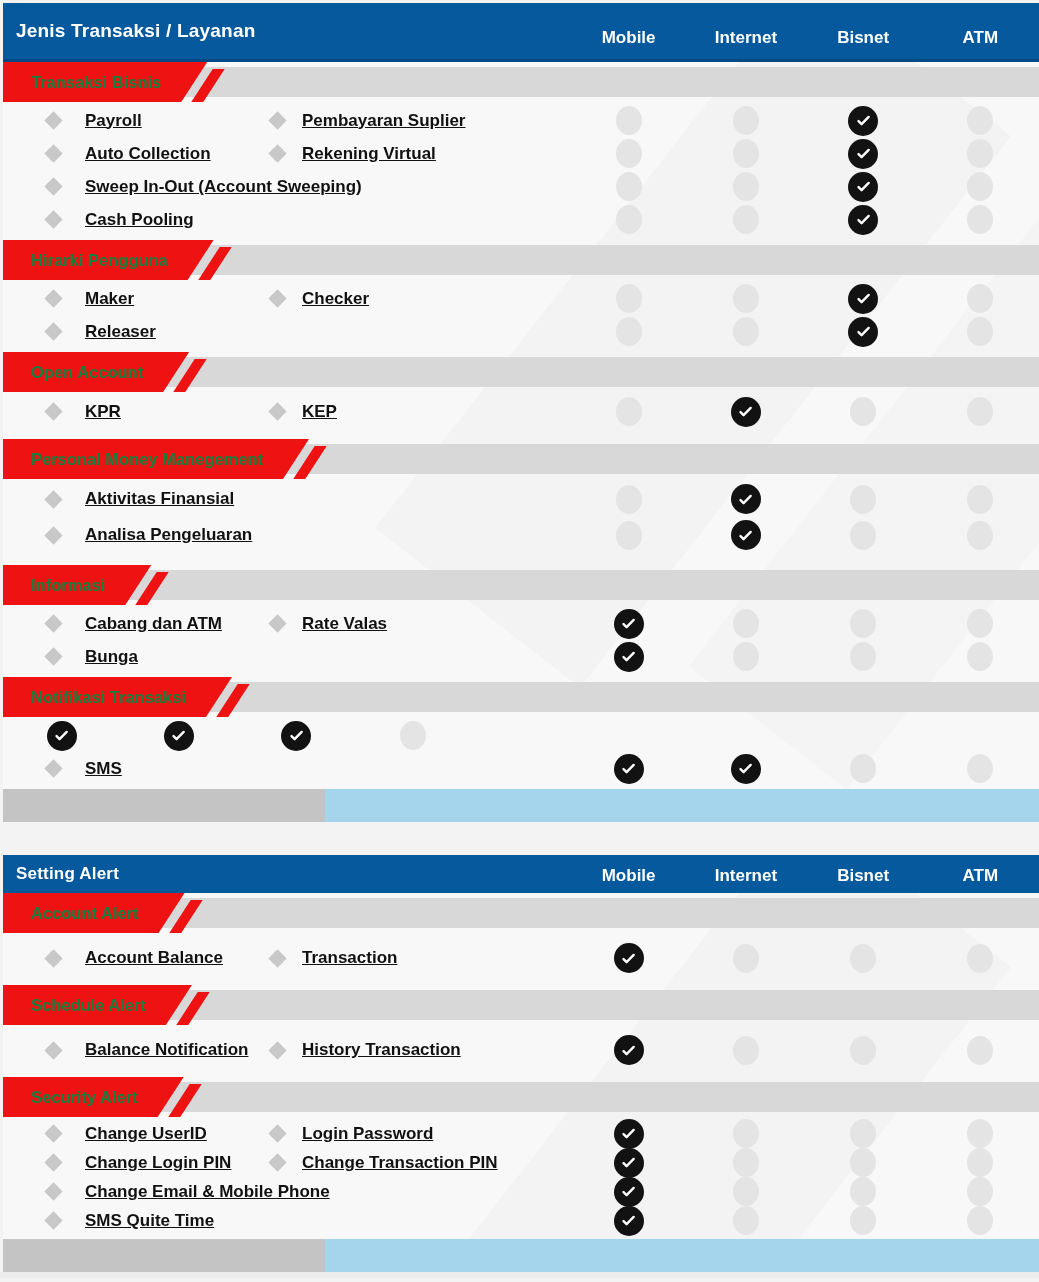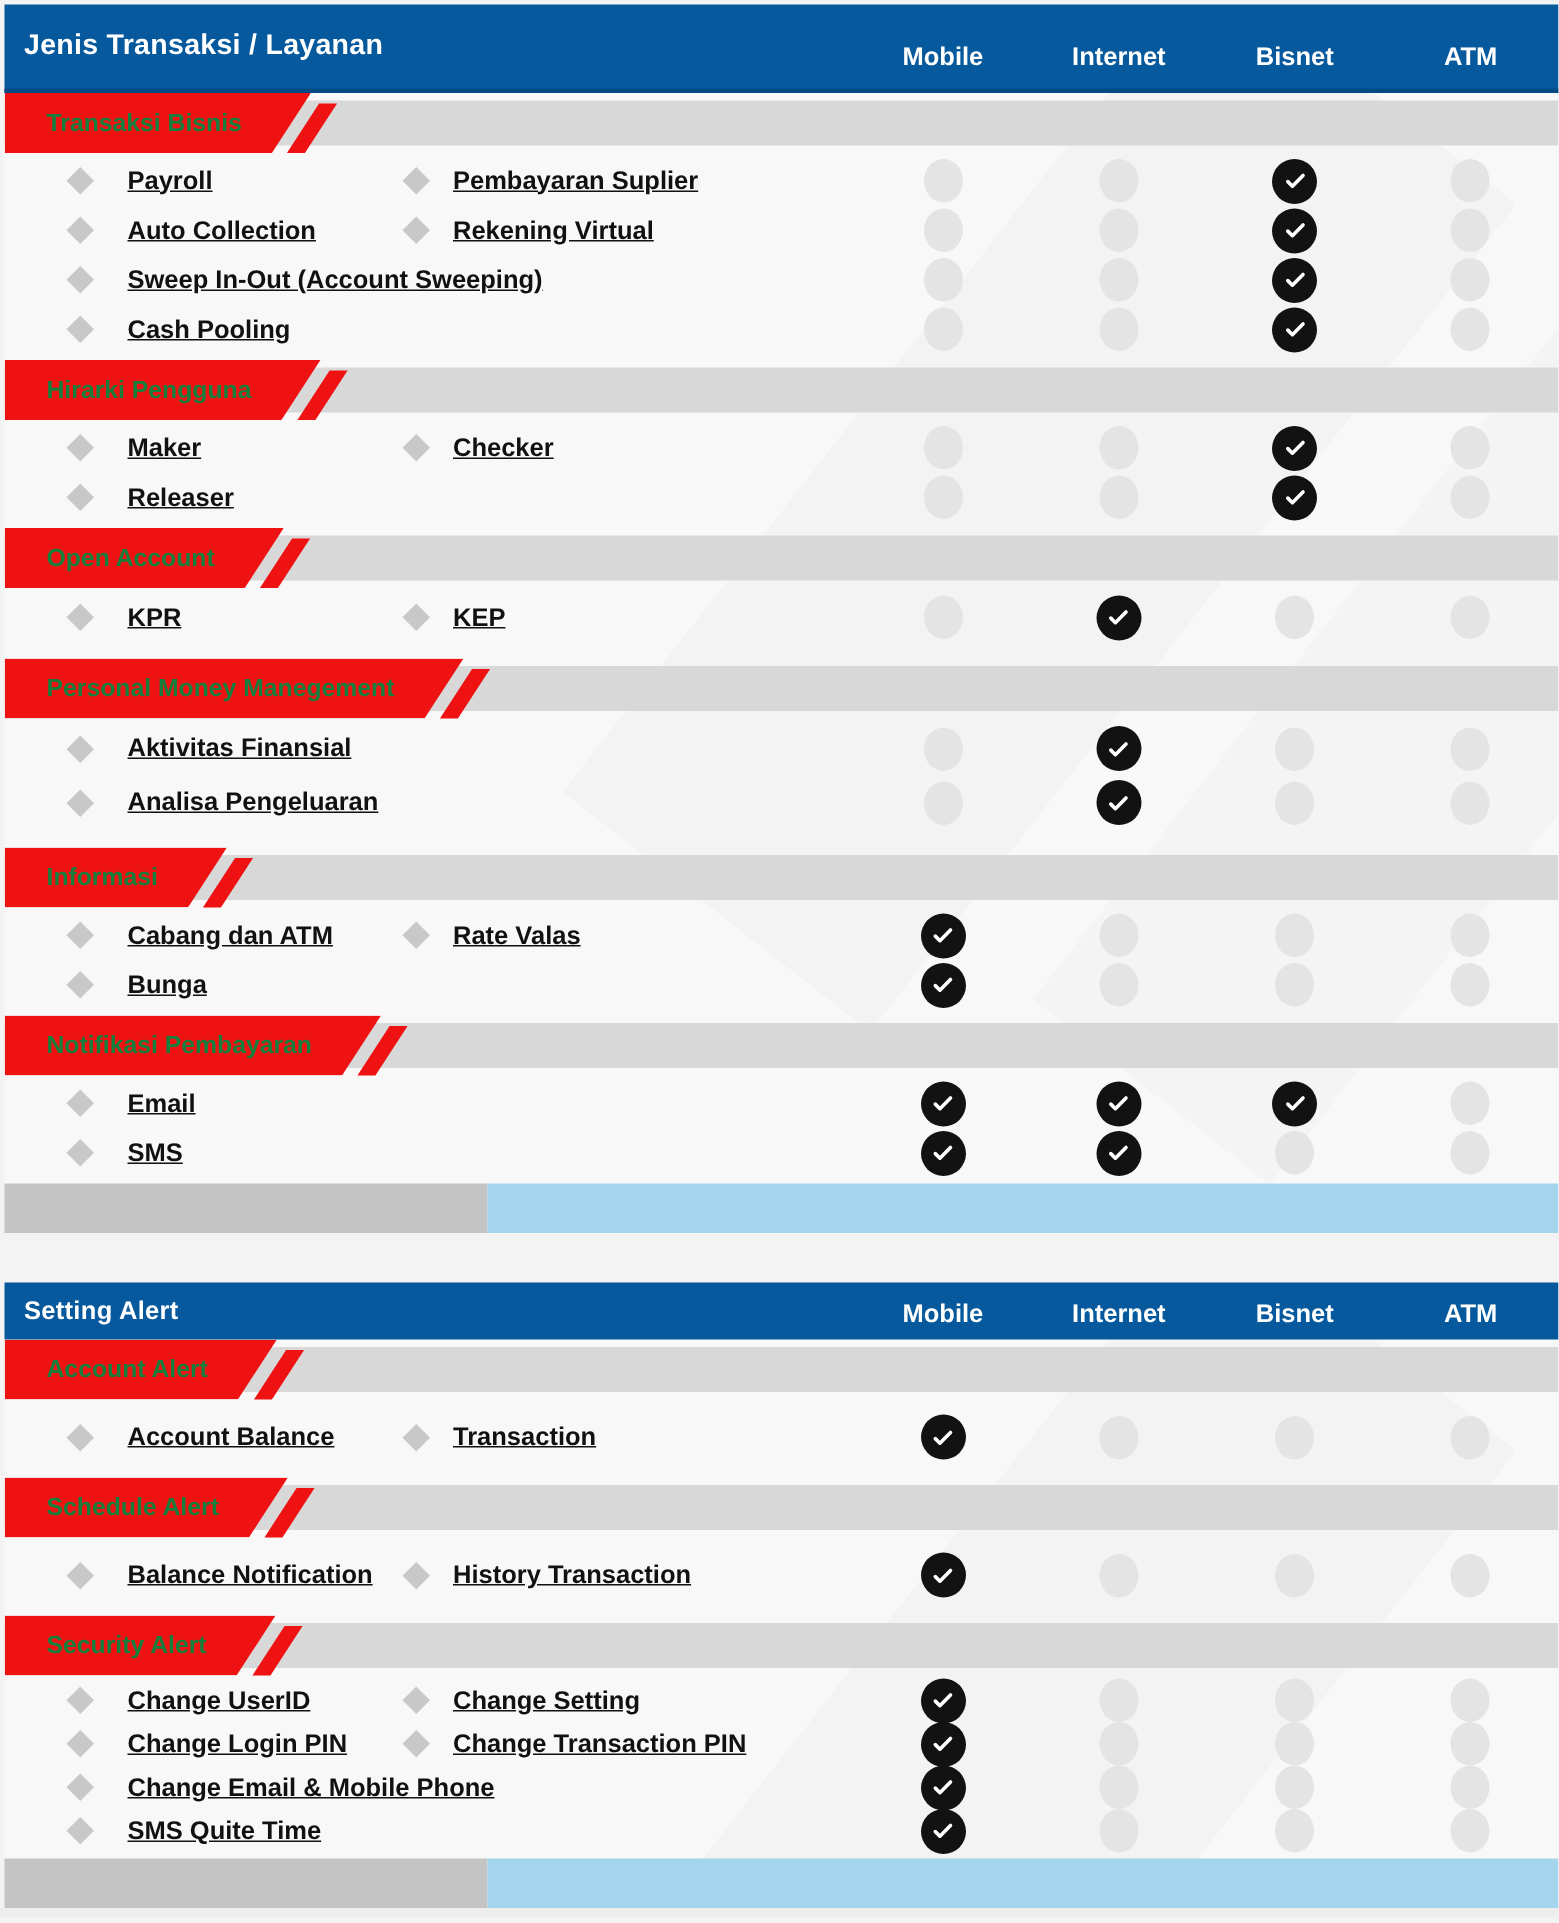--- a/index.html
+++ b/index.html
@@ -475,31 +475,25 @@
               </div>
             </div>
           </div>
         </div>
         <div class="section">
           <div class="sec-head">
             <div class="sec-strip"></div>
             <div class="ribbon">
               <span class="ribbon-bg"></span>
               <span class="ribbon-tail"></span>
-              <span class="ribbon-text">Notifikasi Pembayaran</span>
-            </div>
-          </div>
-          <div class="section-body">
-            <div class="row">
-              <div class="row-labels">
-                <span class="pair">
-                  <span class="diamond"></span>
-                  <span class="feature-label">Email</span>
-                </span>
-              </div>
+              <span class="ribbon-text">Notifikasi Transaksi</span>
+            </div>
+          </div>
+          <div class="section-body">
+            <div class="row">
               <div class="cols">
                 <div class="col">
                   <span class="check">
                     <svg viewBox="0 0 24 24" width="17" height="17" aria-hidden="true">
                       <path d="M5 12.8l4.3 4.3L19.3 7" fill="none" stroke="#ffffff" stroke-width="3.4" stroke-linecap="round" stroke-linejoin="round"></path>
                     </svg>
                   </span>
                 </div>
                 <div class="col">
                   <span class="check">
@@ -668,21 +662,21 @@
           </div>
           <div class="section-body">
             <div class="row">
               <div class="row-labels">
                 <span class="pair">
                   <span class="diamond"></span>
                   <span class="feature-label">Change UserID</span>
                 </span>
                 <span class="pair">
                   <span class="diamond"></span>
-                  <span class="feature-label">Change Setting</span>
+                  <span class="feature-label">Login Password</span>
                 </span>
               </div>
               <div class="cols">
                 <div class="col">
                   <span class="check">
                     <svg viewBox="0 0 24 24" width="17" height="17" aria-hidden="true">
                       <path d="M5 12.8l4.3 4.3L19.3 7" fill="none" stroke="#ffffff" stroke-width="3.4" stroke-linecap="round" stroke-linejoin="round"></path>
                     </svg>
                   </span>
                 </div>

